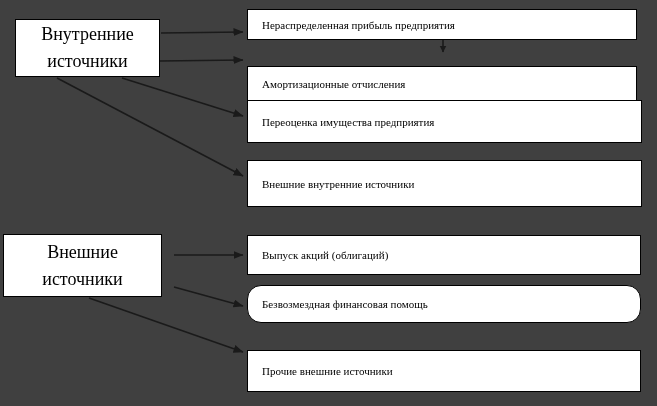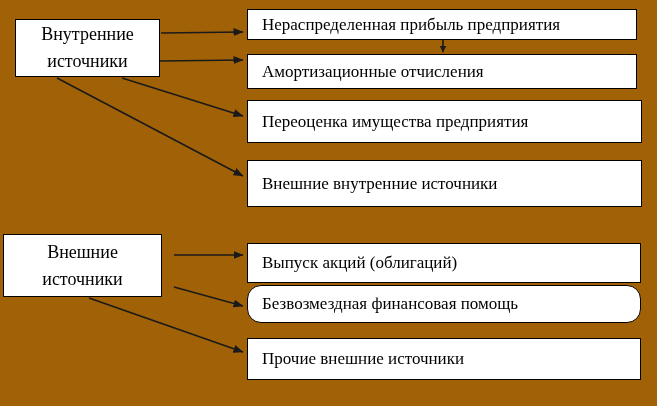--- a/index.html
+++ b/index.html
@@ -4,21 +4,21 @@
 <style>
   html, body {
     margin: 0;
     padding: 0;
     background: #ffffff;
   }
   #stage {
     position: relative;
     width: 657px;
     height: 406px;
-    background: #a16207;
+    background: #404040;
     overflow: hidden;
     font-family: "Liberation Serif", "DejaVu Serif", serif;
   }
   #arrow-layer {
     position: absolute;
     left: 0;
     top: 0;
     width: 657px;
     height: 406px;
   }
@@ -33,37 +33,37 @@
   }
   .source-box {
     justify-content: center;
     text-align: center;
     font-size: 18px;
     line-height: 1.5;
     padding: 0 12px;
   }
   .target-box {
     justify-content: flex-start;
-    font-size: 17px;
+    font-size: 11px;
     padding-left: 14px;
     padding-right: 6px;
     white-space: nowrap;
   }
   
   .src-internal { left: 15px;  top: 19px;  width: 145px; height: 58px; }
   .src-external { left: 3px;  top: 234px; width: 159px; height: 63px; }
   
   .t-retained    { left: 247px; top: 9px;   width: 390px; height: 31px; }
-  .t-depreciation{ left: 247px; top: 54px;  width: 390px; height: 35px; }
+  .t-depreciation{ left: 247px; top: 66px;  width: 390px; height: 35px; }
   .t-revaluation { left: 247px; top: 100px; width: 395px; height: 43px; text-align: center; }
   .t-other-int   { left: 247px; top: 160px; width: 395px; height: 47px; }
   
-  .t-shares      { left: 247px; top: 243px; width: 394px; height: 40px; }
+  .t-shares      { left: 247px; top: 235px; width: 394px; height: 40px; }
   .t-aid         { left: 247px; top: 285px; width: 394px; height: 38px; border-radius: 14px; }
-  .t-other-ext   { left: 247px; top: 338px; width: 394px; height: 42px; }
+  .t-other-ext   { left: 247px; top: 350px; width: 394px; height: 42px; }
 </style>
 </head>
 <body>
 
 <div id="stage">
 
   <svg id="arrow-layer" viewBox="0 0 657 406" xmlns="http://www.w3.org/2000/svg">
     <defs>
       <marker id="ah" markerUnits="userSpaceOnUse" markerWidth="11" markerHeight="9" refX="9.5" refY="4" orient="auto">
         <path d="M0,0 L10,4 L0,8 Z" fill="#1a1a1a"></path>

